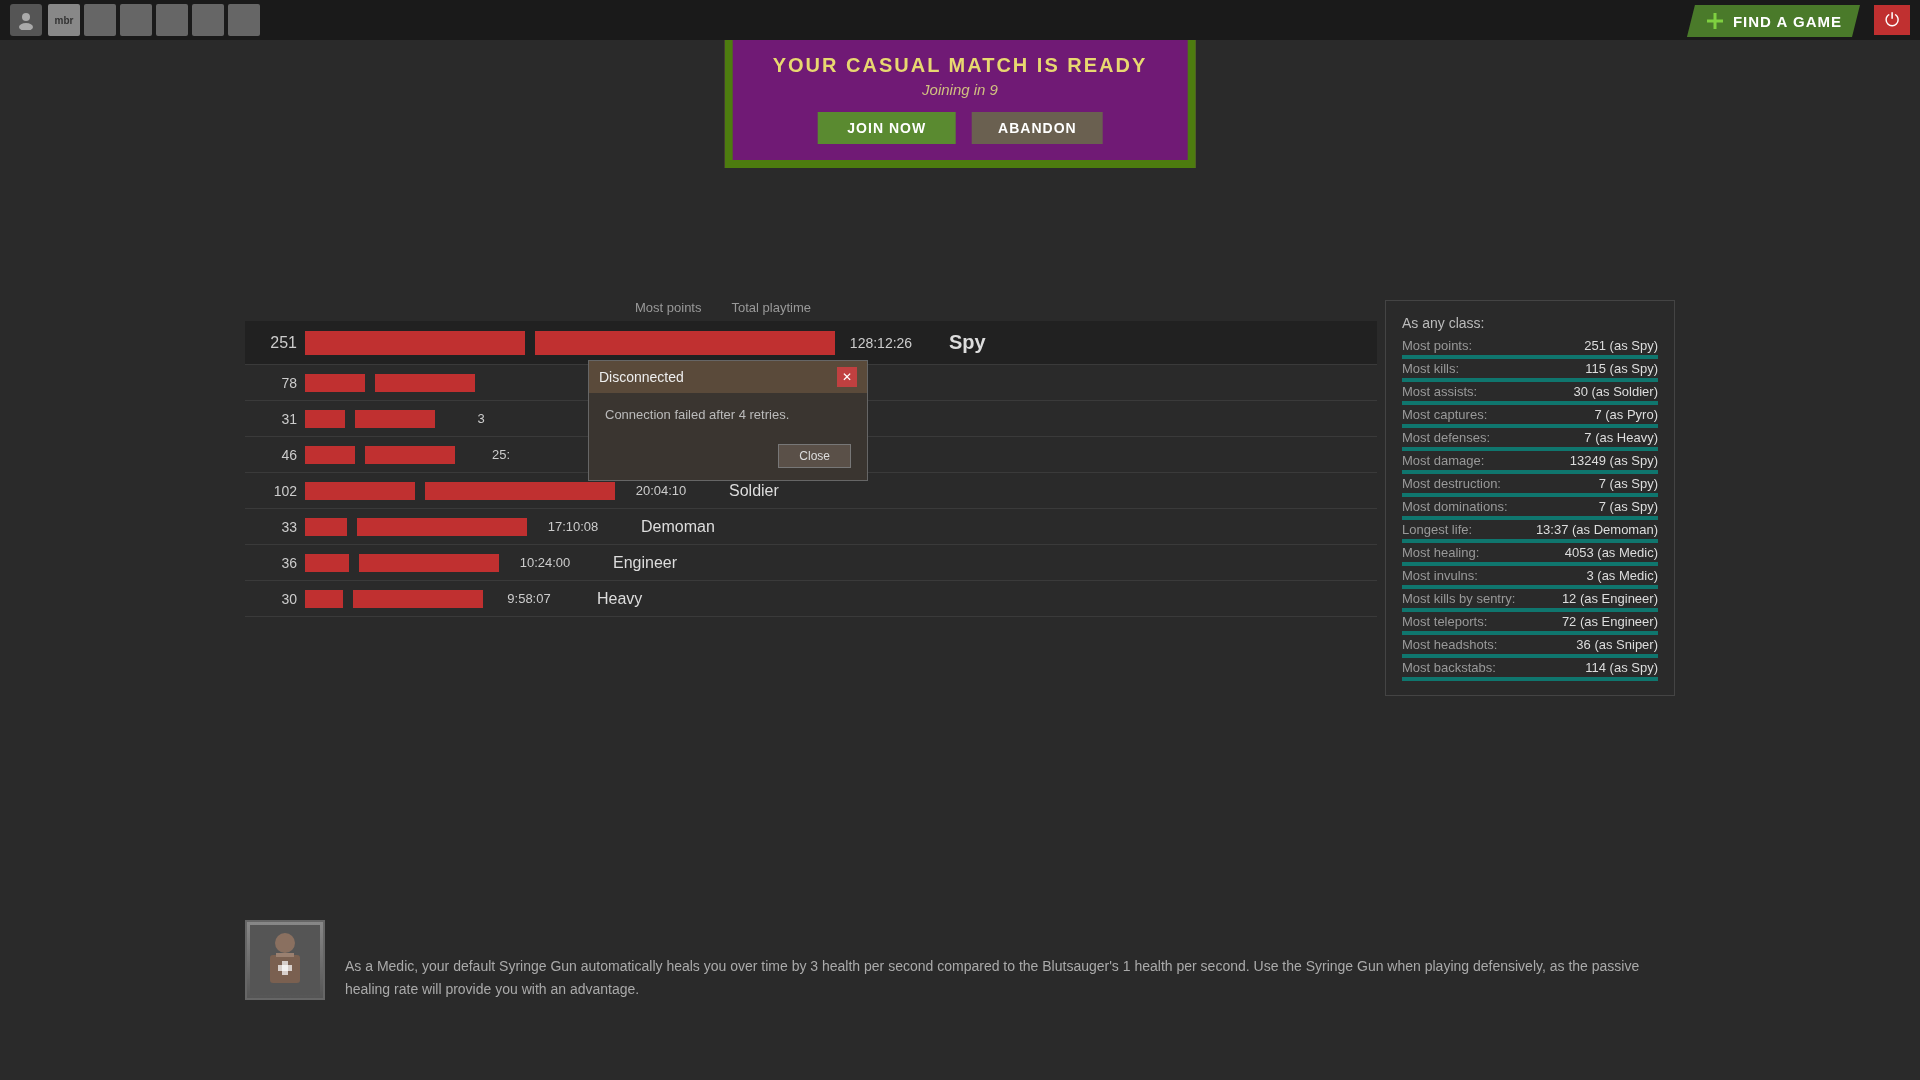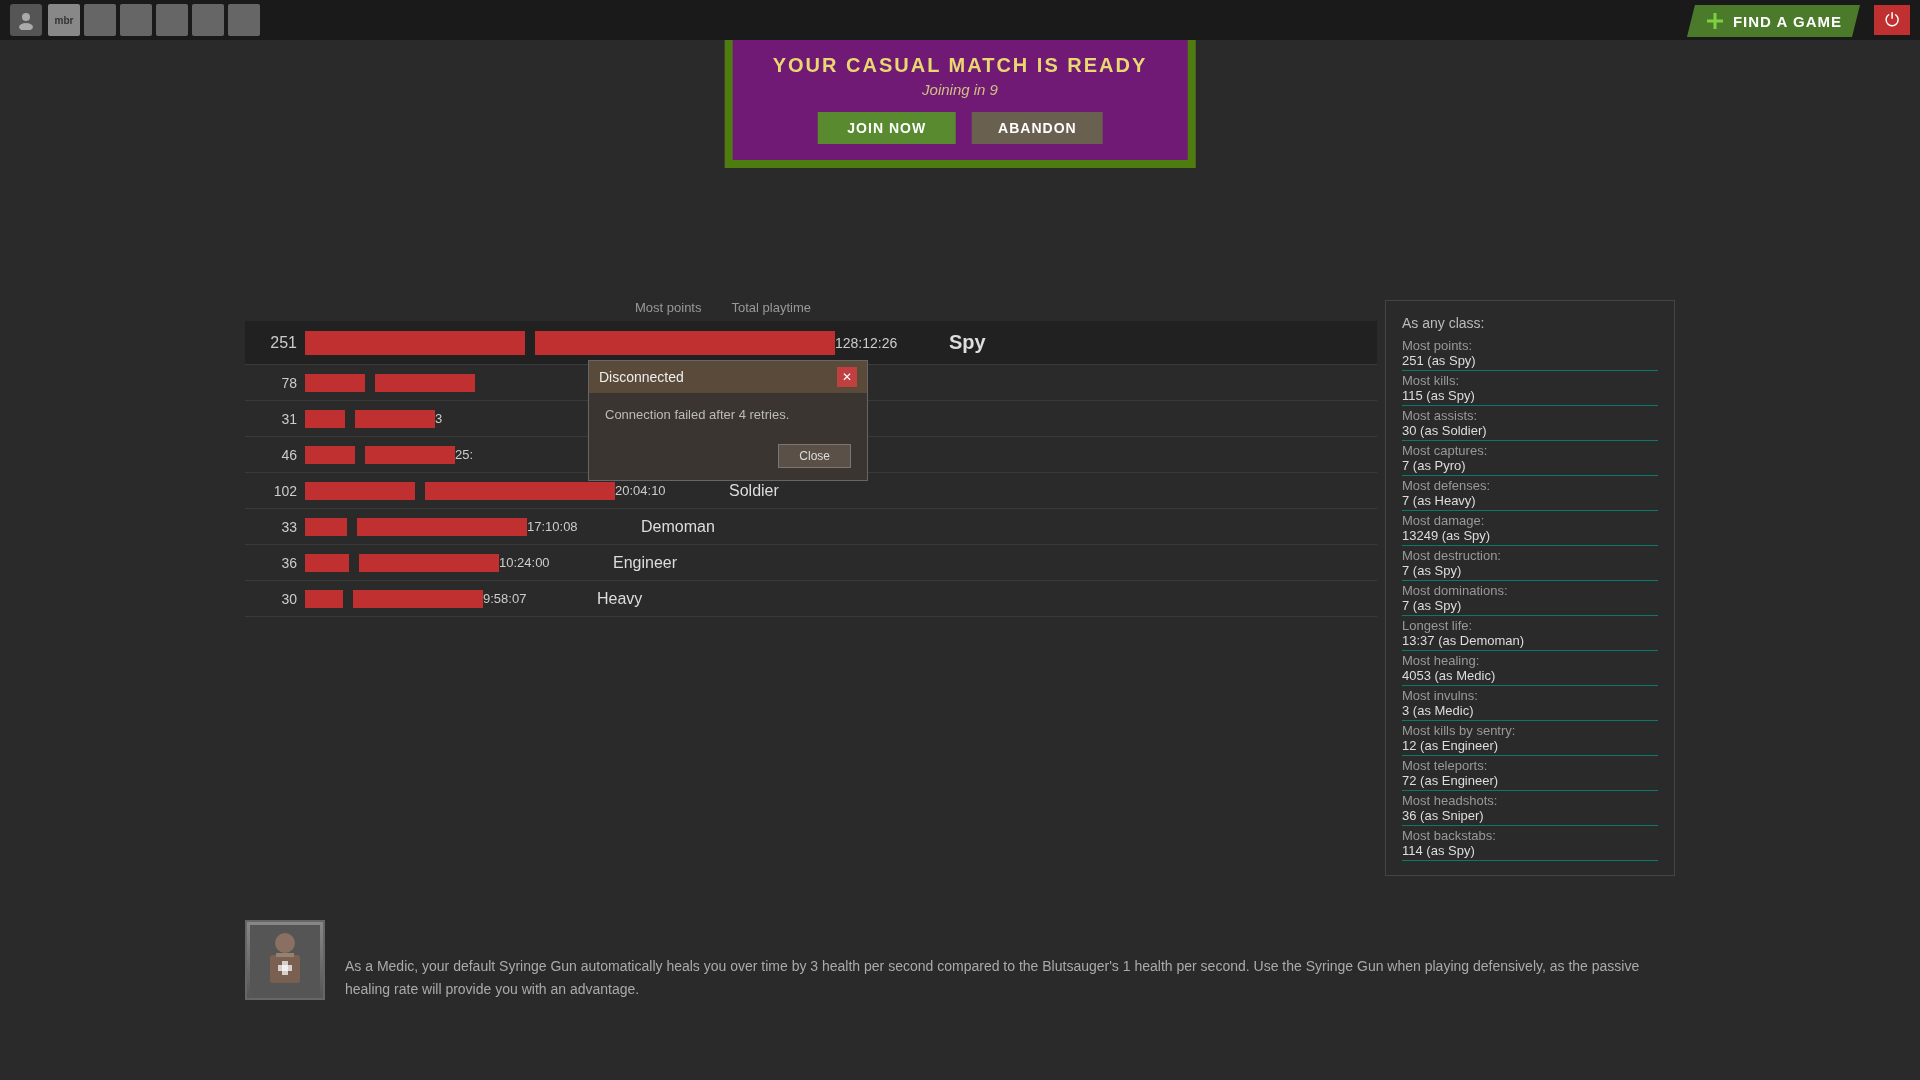--- a/index.html
+++ b/index.html
@@ -164,21 +164,21 @@
       flex-shrink: 0;
     }
     .row-spacer { width: 10px; flex-shrink: 0; }
     .row-bar-time {
       height: 20px;
       background: #c03030;
       flex-shrink: 0;
     }
     .row-time {
       width: 100px;
-      text-align: left;
+      text-align: center;
       color: #ccc;
       font-size: 13px;
       padding-right: 8px;
       flex-shrink: 0;
     }
     .row-class {
       width: 130px;
       padding-left: 14px;
       color: #ddd;
       font-size: 16px;
@@ -200,25 +200,24 @@
       padding: 14px 16px;
       font-size: 13px;
     }
     .right-stats-title {
       color: #bbb;
       font-size: 14px;
       margin-bottom: 5px;
     }
     .stat-line {
       display: flex;
-      justify-content: flex-end;
+      justify-content: space-between;
       padding: 2px 0;
       color: #bbb;
-      border-bottom: 1px solid #0f766e;
-      flex-direction: column;
+      border-bottom: 4px solid #0f766e;
     }
     .stat-label { color: #999; }
     .stat-val { color: #ddd; }
 
     
     #disconnect-dialog {
       position: absolute;
       top: 360px;
       left: 588px;
       width: 280px;

